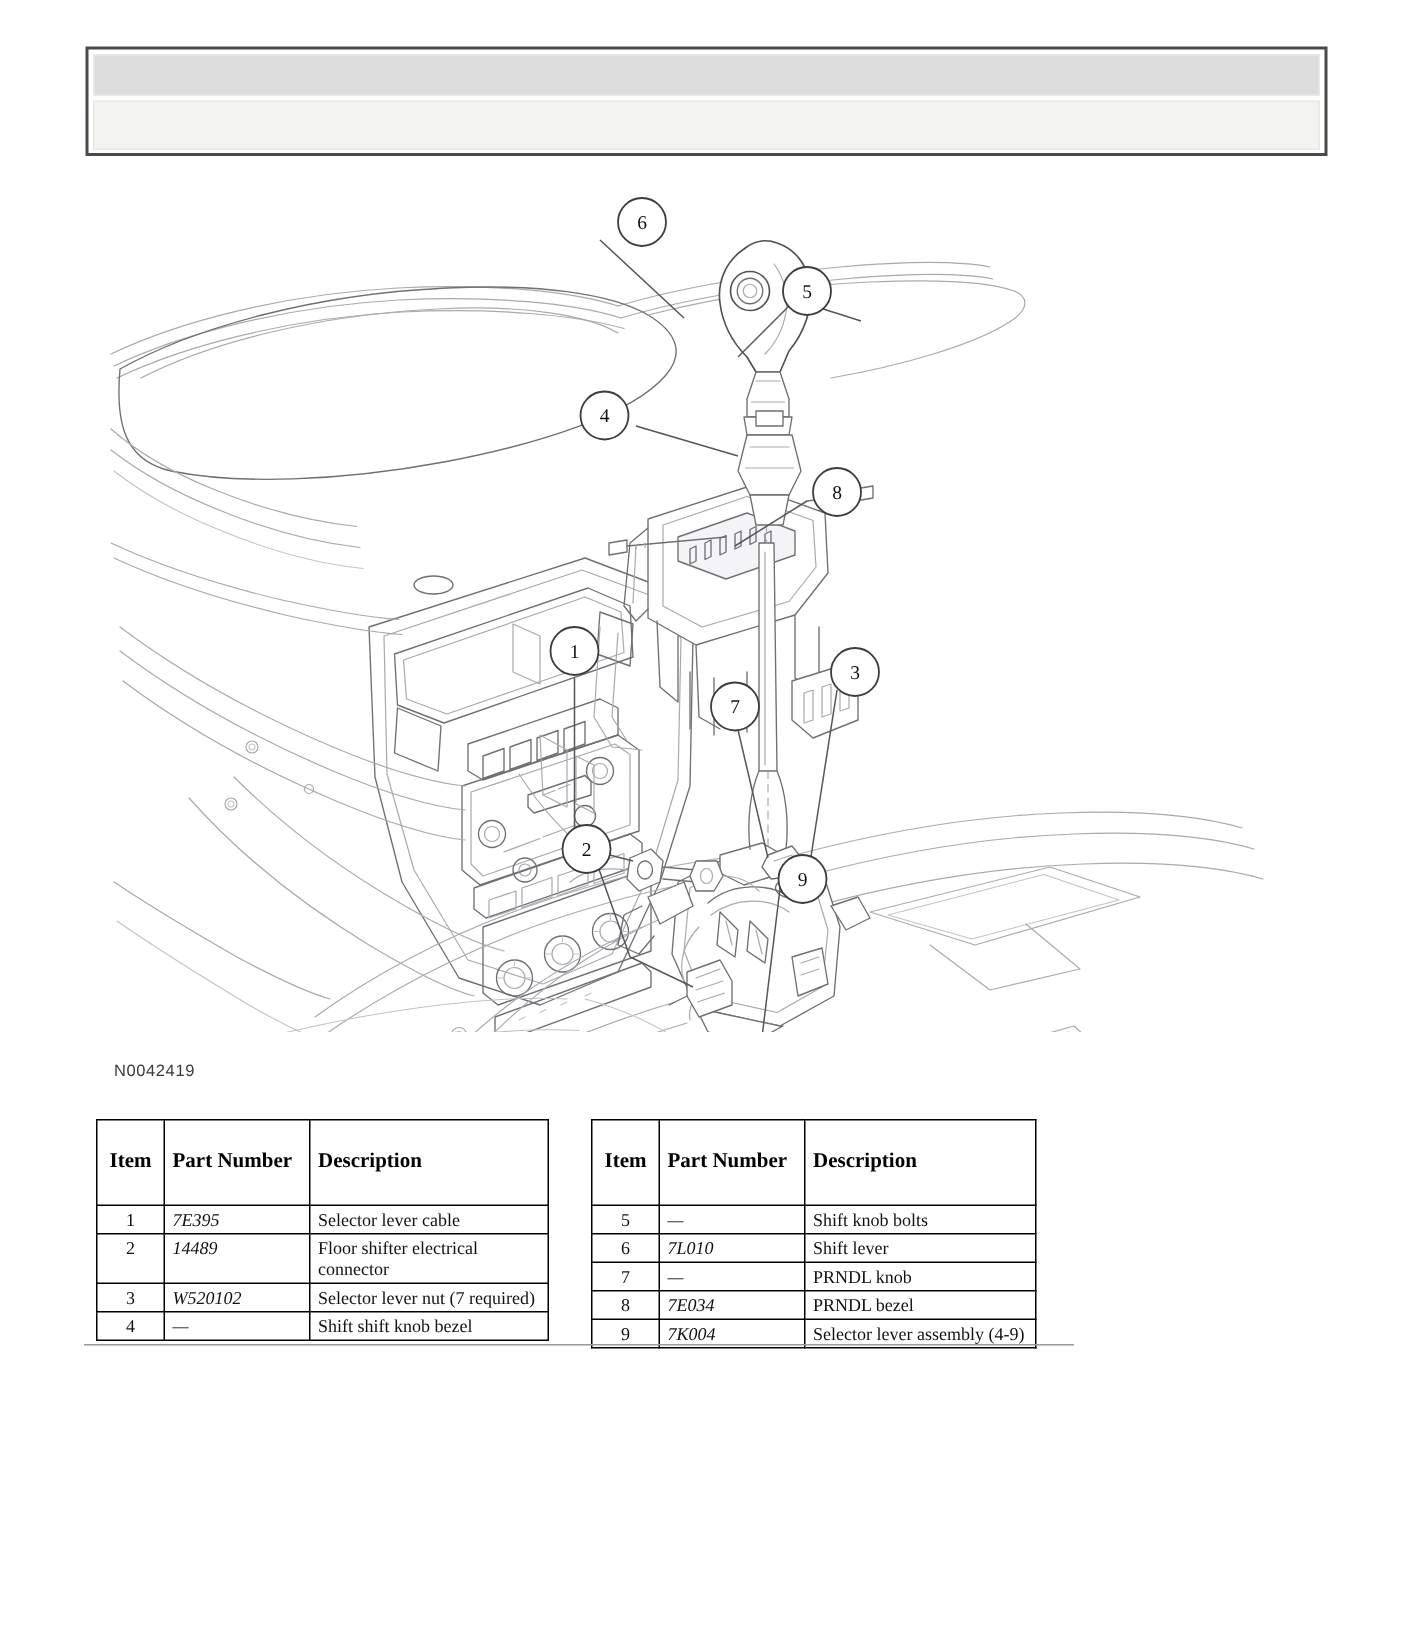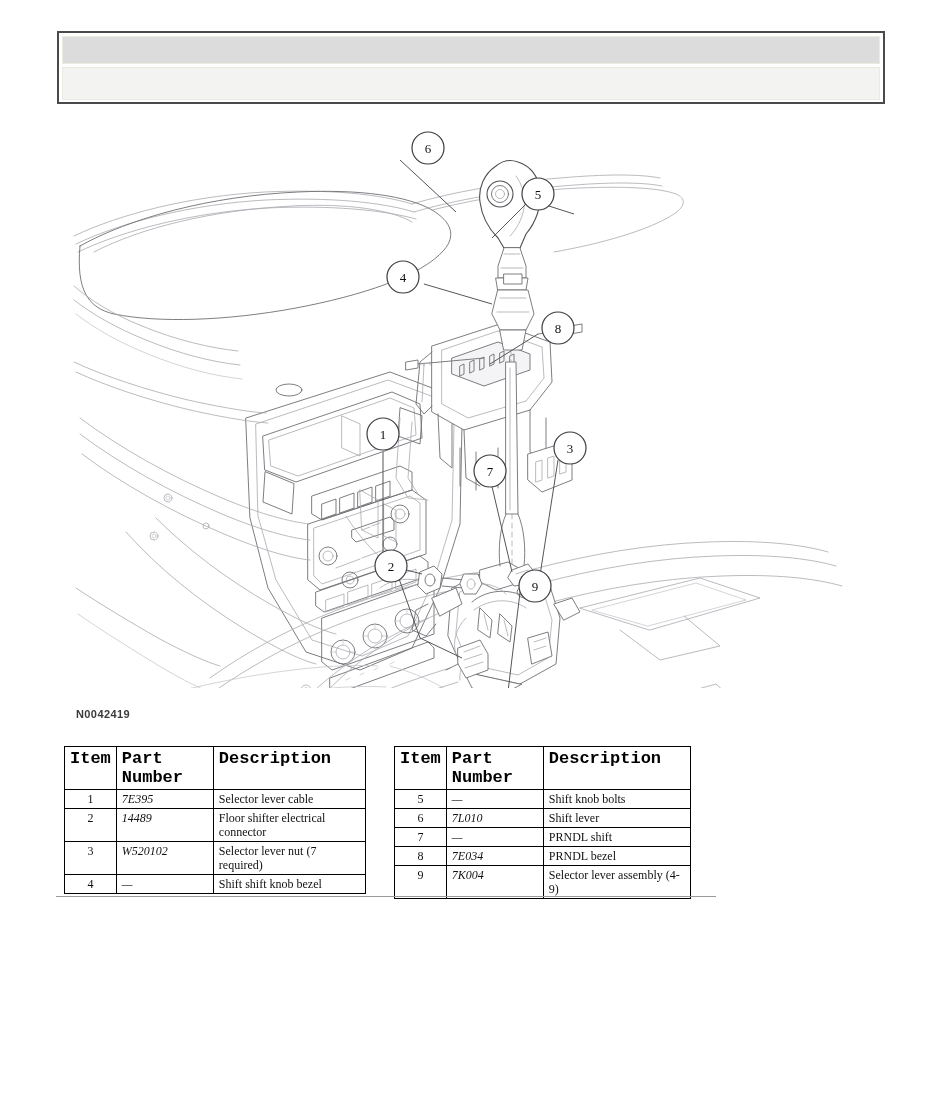--- a/index.html
+++ b/index.html
@@ -36,39 +36,39 @@
   
   .illustration{
     position:absolute;left:60px;top:118px;width:820px;height:570px;
   }
   .illustration svg{display:block;}
 
   
   .figure-id{
     position:absolute;left:76px;top:708px;
     font-family:"Liberation Sans", sans-serif;
-    font-size:11px;font-weight:bold;color:#3a3a3a;letter-spacing:0.4px;
+    font-size:11px;font-weight:normal;color:#3a3a3a;letter-spacing:0.4px;
   }
 
   
   .parts-table{
     position:absolute;border-collapse:collapse;background:#fff;
     border:1px solid #000;
   }
   .parts-table.left{left:64px;top:746px;width:302px;}
   .parts-table.right{left:394px;top:746px;width:297px;}
   .parts-table th, .parts-table td{
     border:1px solid #000;
     padding:2px 5px;
     vertical-align:top;
   }
   .parts-table th{
-    font-family:Liberation Mono, monospace;
-    font-size:17px;font-weight:bold;color:#000;
-    text-align:left;padding:2px 5px;
+    font-family:Liberation Serif, serif;
+    font-size:14px;font-weight:bold;color:#000;
+    text-align:left;padding:20px 5px;
   }
   .parts-table td{
     font-family:"Liberation Serif", serif;
     font-size:12px;color:#111;line-height:14px;
   }
   .parts-table td.c-item{text-align:center;width:34px;}
   .parts-table th.c-item{text-align:center;width:34px;}
   .parts-table td.c-part{width:86px;font-style:italic;}
   .parts-table th.c-part{width:86px;}
 
@@ -540,21 +540,21 @@
         <td>Shift knob bolts</td>
       </tr>
       <tr>
         <td class="c-item">6</td>
         <td class="c-part">7L010</td>
         <td>Shift lever</td>
       </tr>
       <tr>
         <td class="c-item">7</td>
         <td class="c-part">—</td>
-        <td>PRNDL shift</td>
+        <td>PRNDL knob</td>
       </tr>
       <tr>
         <td class="c-item">8</td>
         <td class="c-part">7E034</td>
         <td>PRNDL bezel</td>
       </tr>
       <tr>
         <td class="c-item">9</td>
         <td class="c-part">7K004</td>
         <td>Selector lever assembly (4-9)</td>

